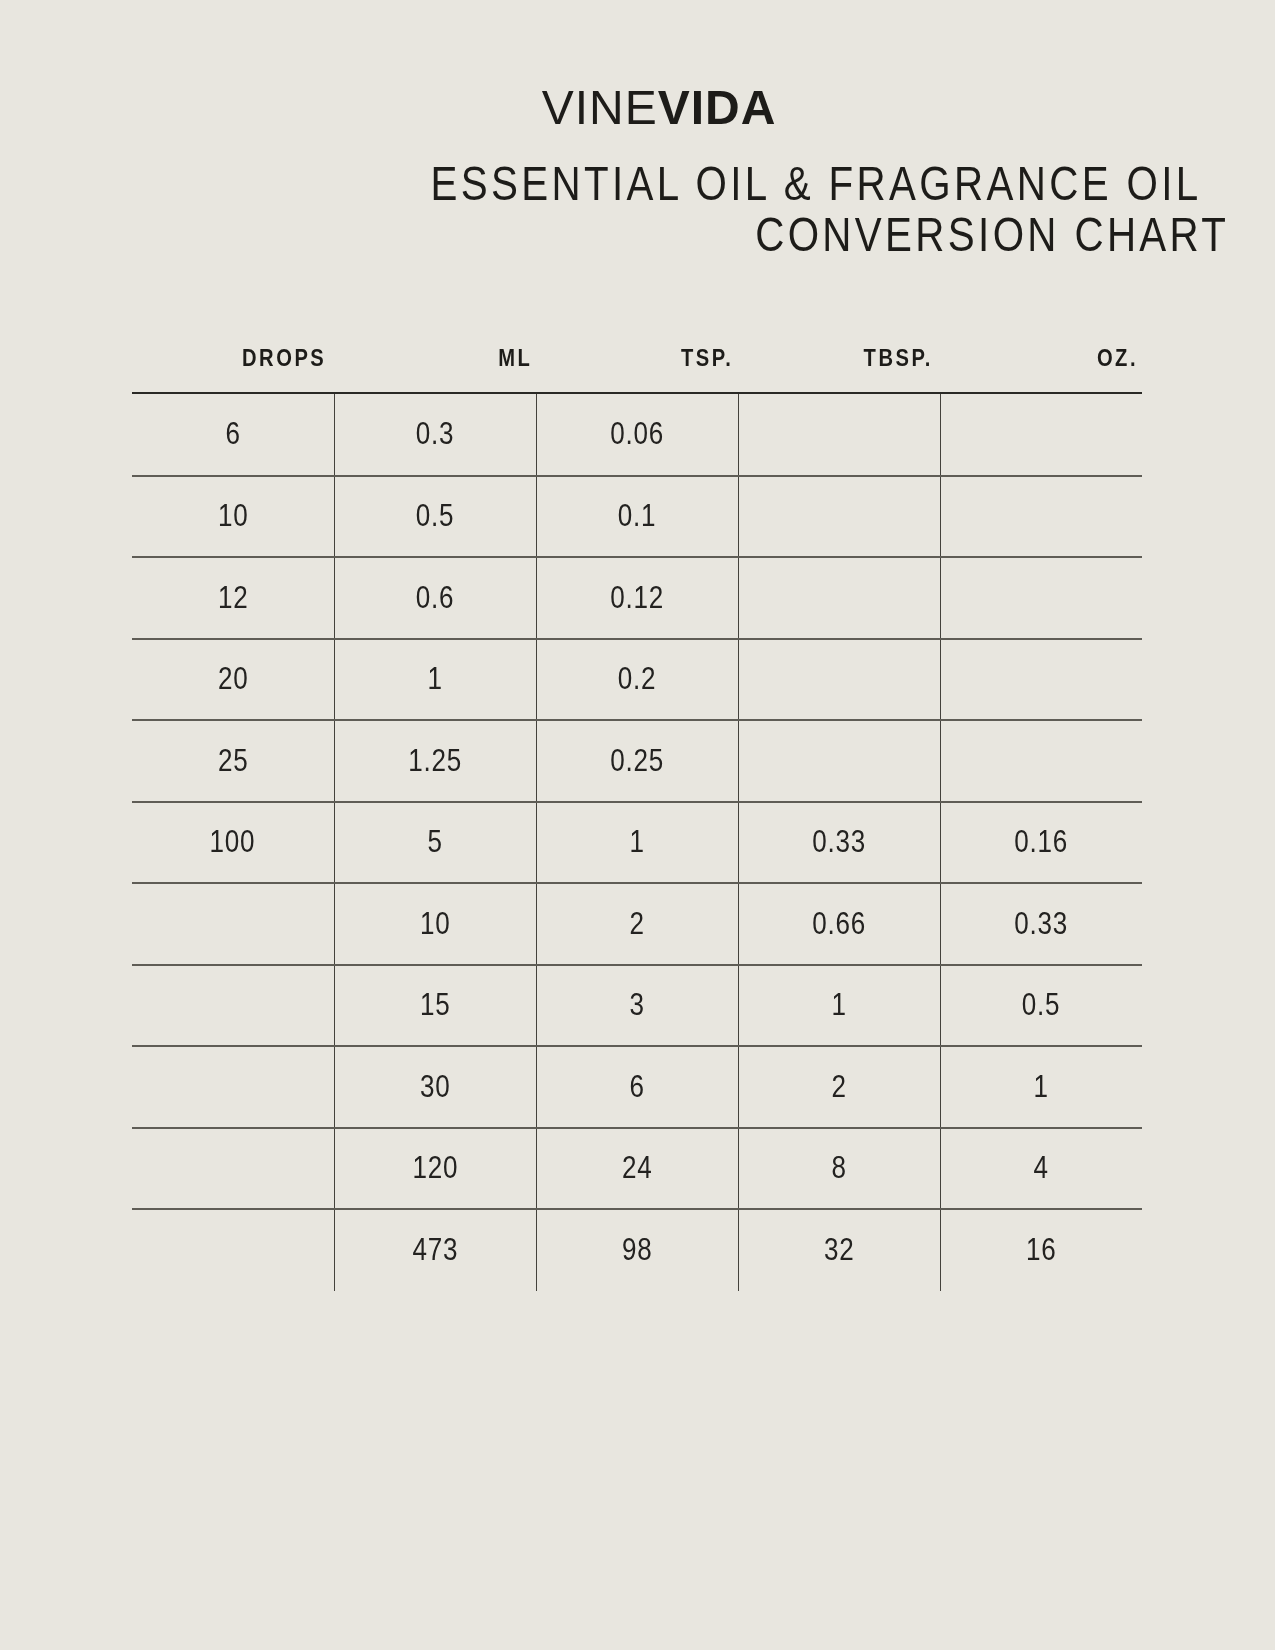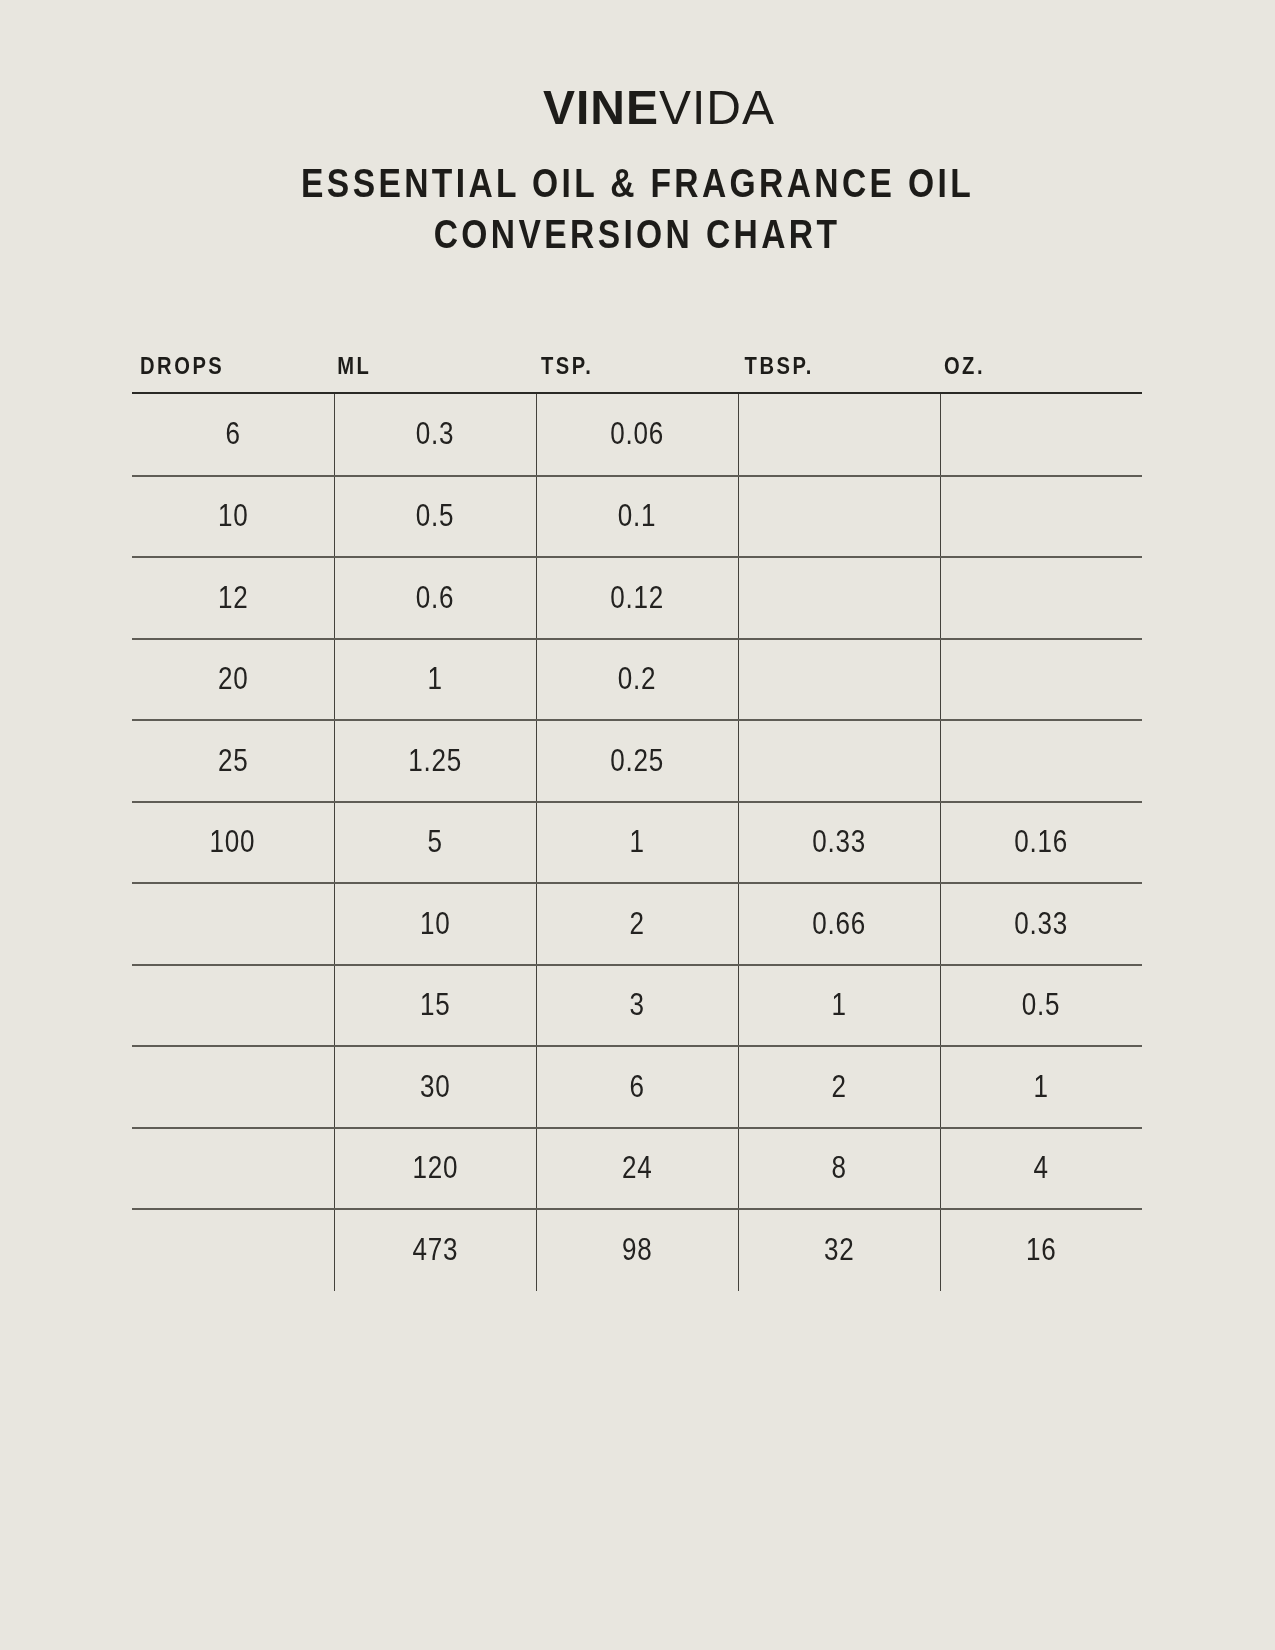--- a/index.html
+++ b/index.html
@@ -22,46 +22,46 @@
   }
   
   .logo{
     position:absolute;left:0;top:84px;width:100%;
     text-align:center;
     font-size:48px;line-height:48px;
     letter-spacing:1px;
     color:var(--title-ink);
     white-space:nowrap;
   }
-  .logo .bold{font-weight:700;margin-left:43px;}
-  .logo .light{font-weight:400;}
+  .logo .bold{font-weight:400;margin-left:43px;}
+  .logo .light{font-weight:700;}
   
   .title{
     position:absolute;left:0;top:158px;width:100%;
-    text-align:center;
-    font-size:40px;line-height:51px;
-    font-weight:700;
+    text-align:right;
+    font-size:48px;line-height:51px;
+    font-weight:400;
     color:var(--title-ink);
     white-space:nowrap;
   }
   .cond{display:inline-block;transform:scaleX(0.84);transform-origin:center;}
   .title .cond{letter-spacing:4px;}
   
   .chart{
     position:absolute;left:132px;top:340px;width:1010px;
   }
   .chart-header{
     display:flex;
     height:54px;
     border-bottom:2px solid var(--headline);
   }
   .hcell{
     width:202px;
-    display:flex;align-items:flex-end;justify-content:flex-start;
-    padding-bottom:12px;
+    display:flex;align-items:flex-end;justify-content:flex-end;
+    padding-bottom:20px;
     font-size:24px;font-weight:700;
     color:var(--title-ink);
     white-space:nowrap;
   }
   .hcell .cond{letter-spacing:3px;}
   table.body{
     width:1010px;
     table-layout:fixed;
     border-collapse:collapse;
   }

